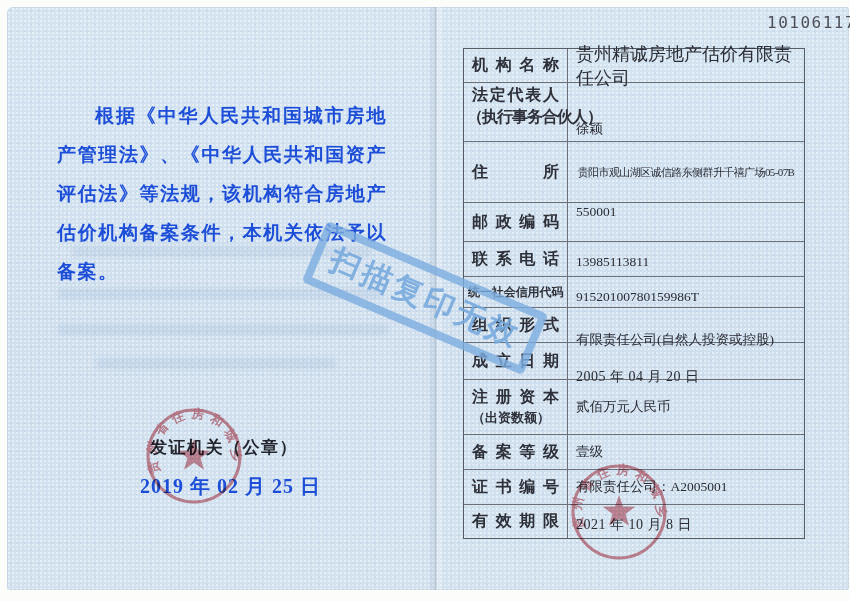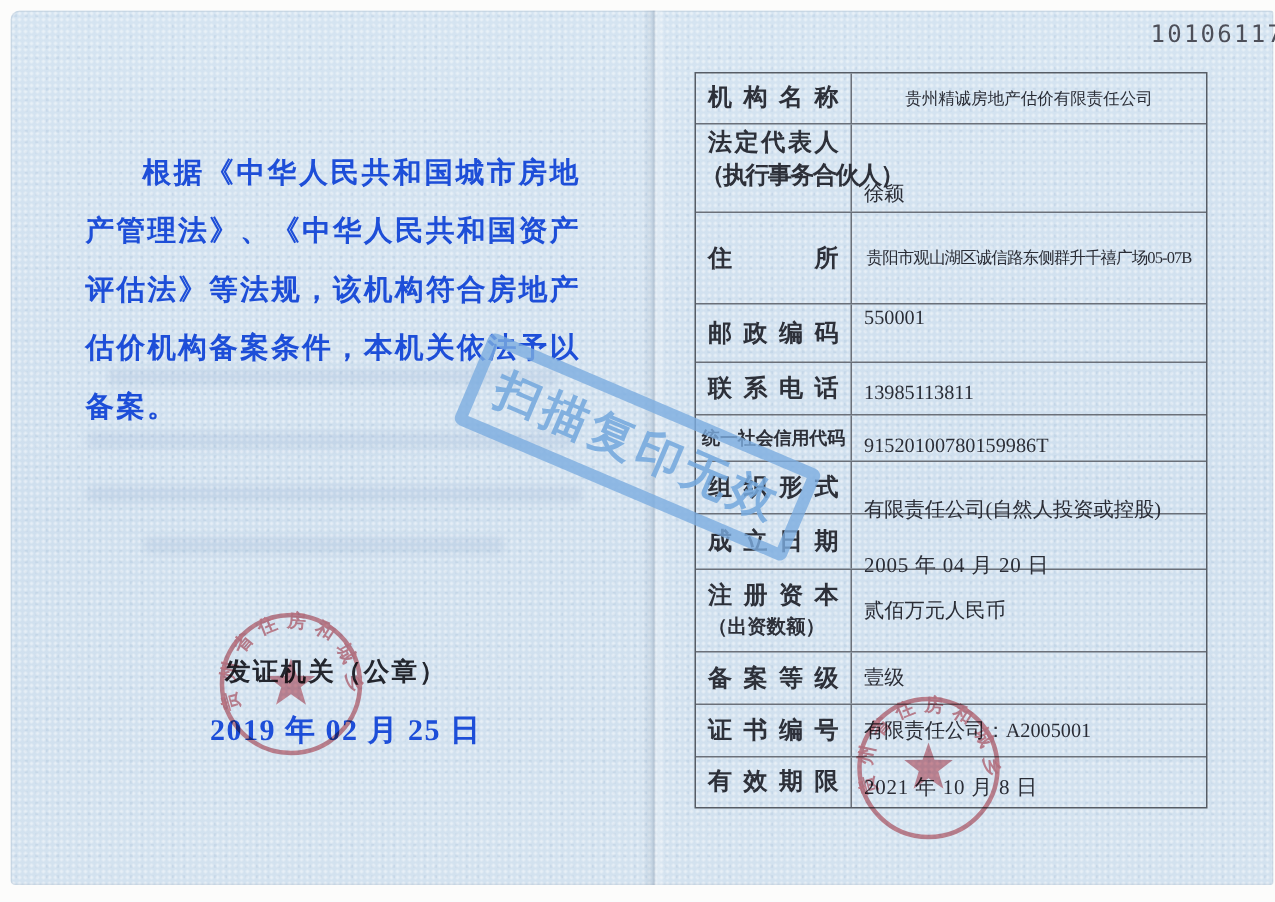--- a/index.html
+++ b/index.html
@@ -148,21 +148,21 @@
   <div class="cert-table">
     <div class="t-row">
       <div class="t-label">
           <span class="l1" data-justify="">
             <span>机</span>
             <span>构</span>
             <span>名</span>
             <span>称</span>
           </span>
         </div>
-      <div class="t-value" style="font-size:11px;align-items:center;">
+      <div class="t-value" style="font-size:18px;align-items:center;">
           <span class="v1">贵州精诚房地产估价有限责任公司</span>
         </div>
     </div>
     <div class="t-row">
       <div class="t-label">
         <span class="l1" data-justify="">
             <span>法</span>
             <span>定</span>
             <span>代</span>
             <span>表</span>

